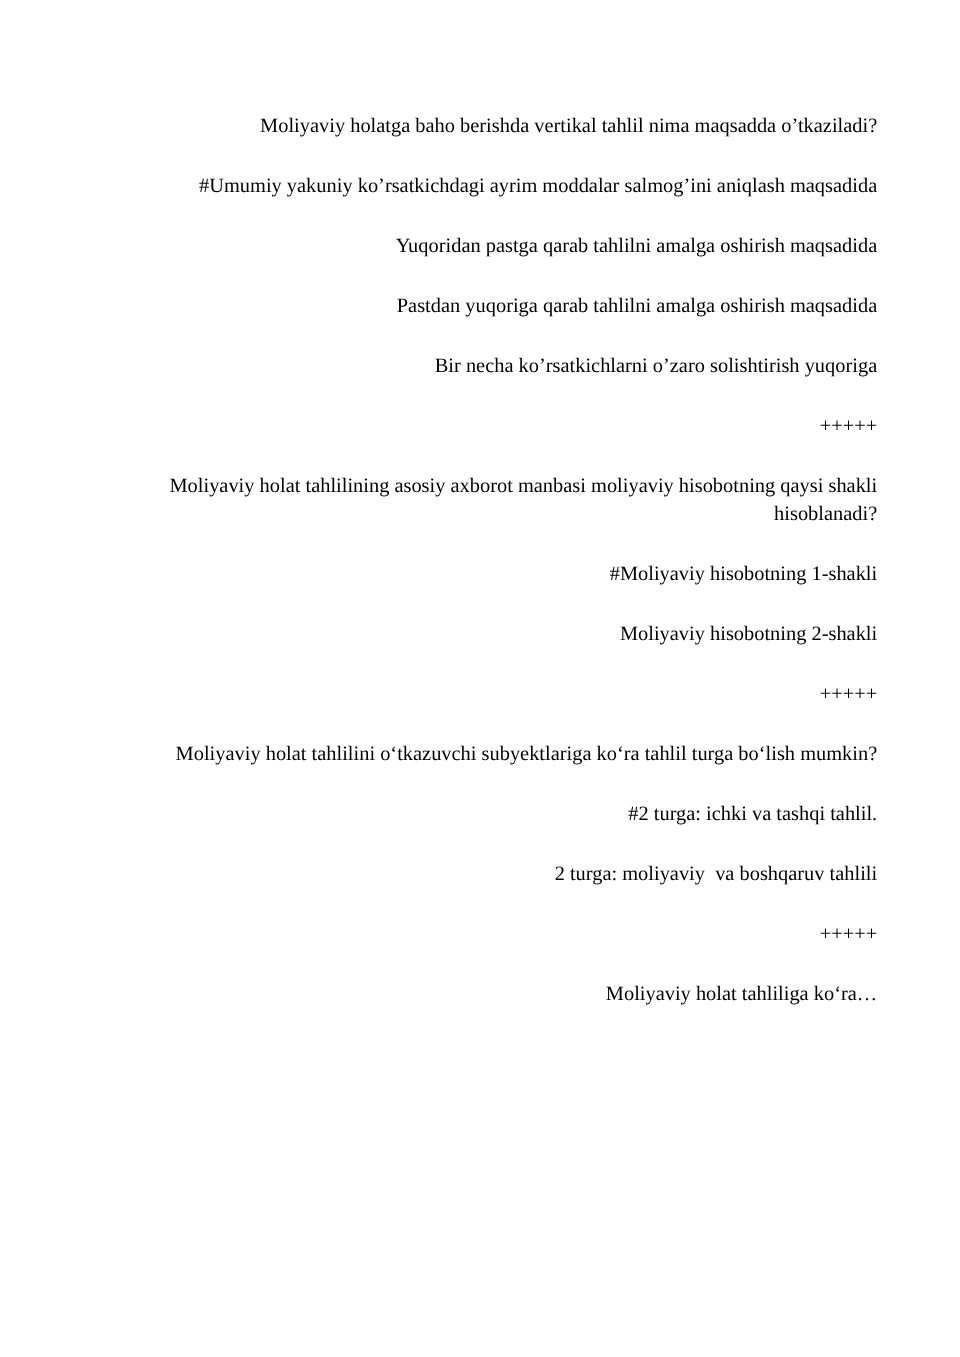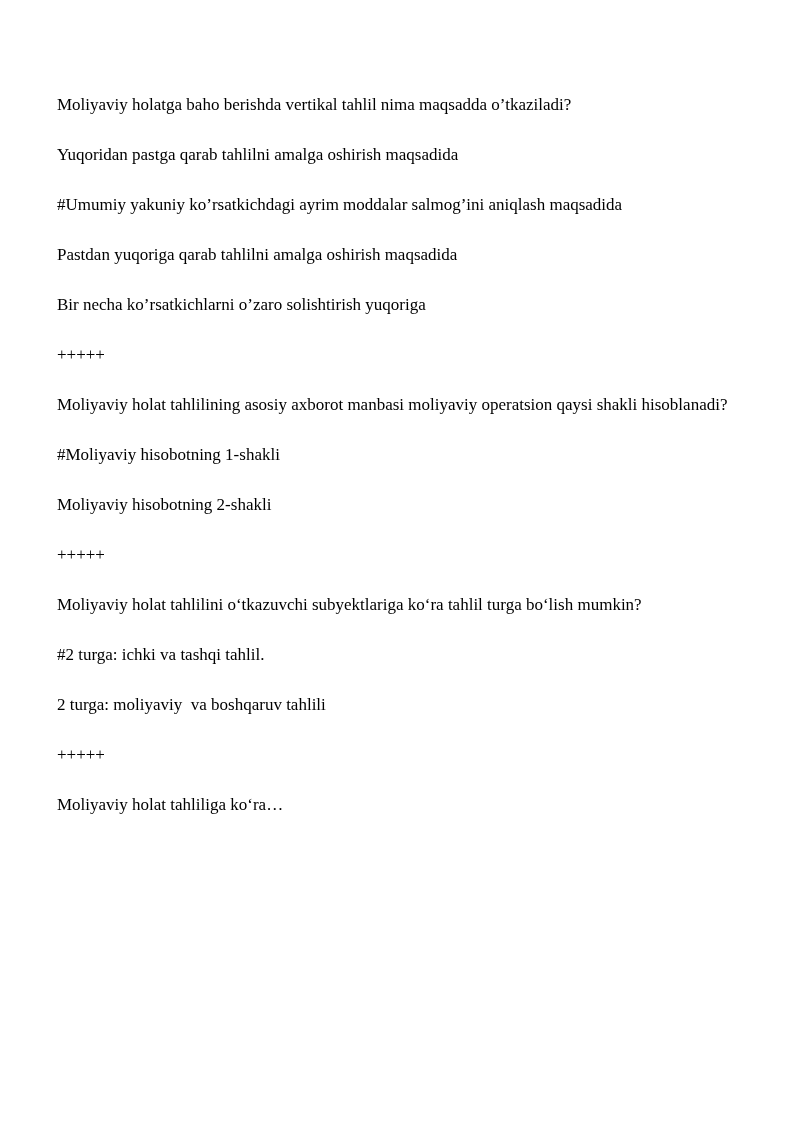--- a/index.html
+++ b/index.html
@@ -15,36 +15,37 @@
     background: #ffffff;
     color: #000000;
     font-family: "Liberation Serif", "DejaVu Serif", serif;
     font-size: 17px;
     line-height: 23px;
     overflow: hidden;
   }
   .para {
     margin: 0 12px 27px 0;
     white-space: pre-wrap; 
+    text-align: right;
   }
   .gap-before {
     margin-top: 23px; 
   }
 </style>
 </head>
 <body>
 
 <div class="page">
   <p class="para question">Moliyaviy holatga baho berishda vertikal tahlil nima maqsadda o’tkaziladi?</p>
+  <p class="para answer-correct">#Umumiy yakuniy ko’rsatkichdagi ayrim moddalar salmog’ini aniqlash maqsadida</p>
   <p class="para answer">Yuqoridan pastga qarab tahlilni amalga oshirish maqsadida</p>
-  <p class="para answer-correct">#Umumiy yakuniy ko’rsatkichdagi ayrim moddalar salmog’ini aniqlash maqsadida</p>
   <p class="para answer">Pastdan yuqoriga qarab tahlilni amalga oshirish maqsadida</p>
   <p class="para answer">Bir necha ko’rsatkichlarni o’zaro solishtirish yuqoriga</p>
   <p class="para separator gap-before">+++++</p>
-  <p class="para question">Moliyaviy holat tahlilining asosiy axborot manbasi moliyaviy operatsion qaysi shakli hisoblanadi?</p>
+  <p class="para question">Moliyaviy holat tahlilining asosiy axborot manbasi moliyaviy hisobotning qaysi shakli hisoblanadi?</p>
   <p class="para answer-correct">#Moliyaviy hisobotning 1-shakli</p>
   <p class="para answer">Moliyaviy hisobotning 2-shakli</p>
   <p class="para separator">+++++</p>
   <p class="para question">Moliyaviy holat tahlilini o‘tkazuvchi subyektlariga ko‘ra tahlil turga bo‘lish mumkin?</p>
   <p class="para answer-correct">#2 turga: ichki va tashqi tahlil.</p>
   <p class="para answer">2 turga: moliyaviy  va boshqaruv tahlili</p>
   <p class="para separator gap-before">+++++</p>
   <p class="para question">Moliyaviy holat tahliliga ko‘ra…</p>
 </div>
 

